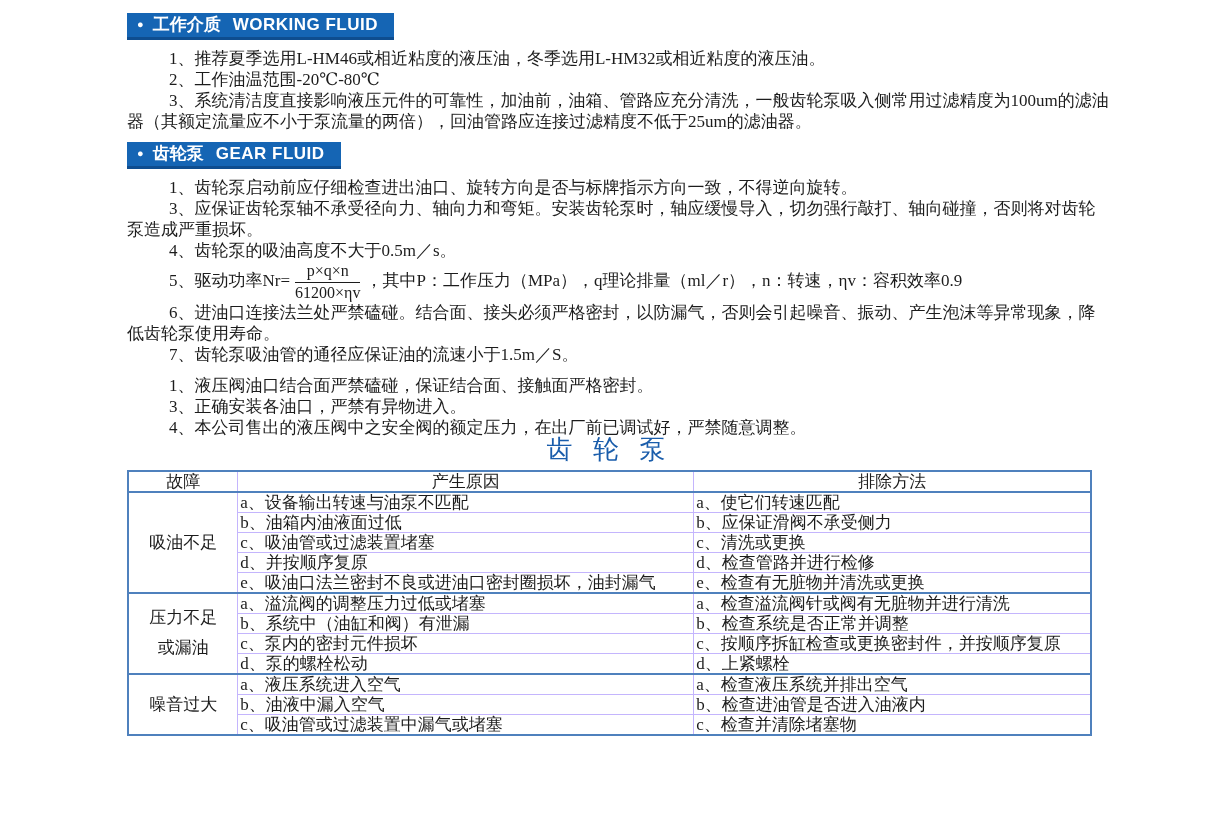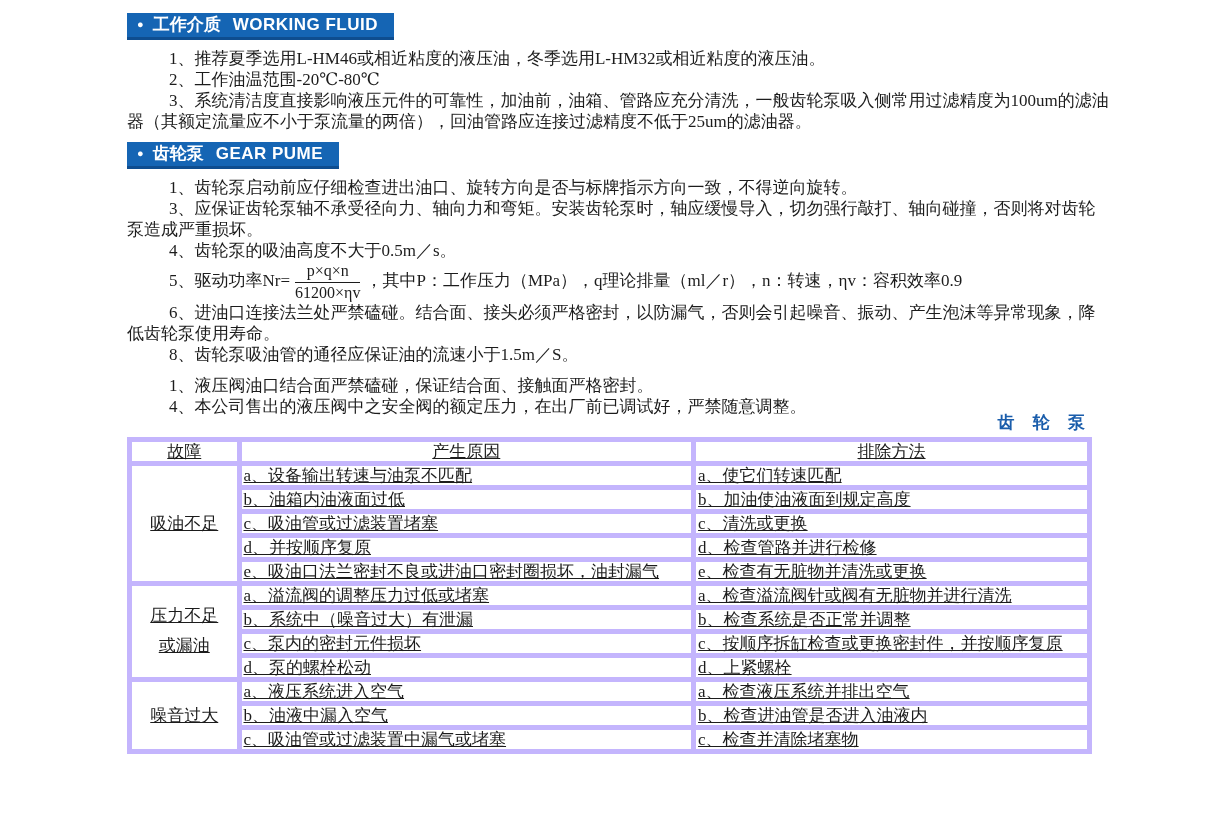--- a/index.html
+++ b/index.html
@@ -42,41 +42,40 @@
     vertical-align:middle;
     font-size:16px;
     line-height:1.15;
     margin:0 5px;
     text-indent:0;
   }
   .frac .num{display:block;border-bottom:1px solid #1c1c1c;padding:0 8px 1px;}
   .frac .den{display:block;padding-top:1px;}
   .table-title{
     width:965px;
-    text-align:right;
+    text-align:center;
     color:#1a5dab;
-    font-weight:bold;
-    font-size:17px;
+    font-weight:normal;
+    font-size:26px;
     letter-spacing:7px;
     margin:-16px 0 3px 0;
   }
   .failure-table{
     border-collapse:collapse;
     width:965px;
     font-size:17px;
     border:2px solid #4f81bd;
   }
   .failure-table th,.failure-table td{
-    border:5px solid #c4b5fd;
+    border:1px solid #c4b5fd;
     padding:0 2px;
     height:19px;
     line-height:19px;
     font-weight:normal;
     text-align:left;
-    text-decoration:underline;
   }
   .failure-table th{text-align:center;border-bottom:2px solid #4f81bd;}
   .failure-table tbody{border-top:2px solid #4f81bd;}
   .failure-table td.fault{text-align:center;vertical-align:middle;margin-left:34px;}
   .fault-line{line-height:30px;}
 </style>
 </head>
 <body>
 
 <div class="page">
@@ -86,34 +85,35 @@
       <div class="sec-header">
         <span class="bullet">●</span><span>工作介质</span><span class="en">WORKING FLUID</span>
       </div>
       <p class="para">1、推荐夏季选用L-HM46或相近粘度的液压油，冬季选用L-HM32或相近粘度的液压油。</p>
       <p class="para">2、工作油温范围-20℃-80℃</p>
       <p class="para">3、系统清洁度直接影响液压元件的可靠性，加油前，油箱、管路应充分清洗，一般齿轮泵吸入侧常用过滤精度为100um的滤油器（其额定流量应不小于泵流量的两倍），回油管路应连接过滤精度不低于25um的滤油器。</p>
     </div>
 
     <div class="doc-section">
       <div class="sec-header">
-        <span class="bullet">●</span><span>齿轮泵</span><span class="en">GEAR PUME</span>
+        <span class="bullet">●</span><span>齿轮泵</span><span class="en">GEAR FLUID</span>
       </div>
       <p class="para">1、齿轮泵启动前应仔细检查进出油口、旋转方向是否与标牌指示方向一致，不得逆向旋转。</p>
       <p class="para">3、应保证齿轮泵轴不承受径向力、轴向力和弯矩。安装齿轮泵时，轴应缓慢导入，切勿强行敲打、轴向碰撞，否则将对齿轮泵造成严重损坏。</p>
       <p class="para">4、齿轮泵的吸油高度不大于0.5m／s。</p>
       <p class="para formula-line">
         <span>5、驱动功率Nr=</span><span class="frac"><span class="num">p×q×n</span><span class="den">61200×ηv</span></span><span>，其中P：工作压力（MPa），q理论排量（ml／r），n：转速，ηv：容积效率0.9</span>
       </p>
       <p class="para">6、进油口连接法兰处严禁磕碰。结合面、接头必须严格密封，以防漏气，否则会引起噪音、振动、产生泡沫等异常现象，降低齿轮泵使用寿命。</p>
-      <p class="para">8、齿轮泵吸油管的通径应保证油的流速小于1.5m／S。</p>
+      <p class="para">7、齿轮泵吸油管的通径应保证油的流速小于1.5m／S。</p>
     </div>
 
     <div class="doc-section">
       <p class="para">1、液压阀油口结合面严禁磕碰，保证结合面、接触面严格密封。</p>
+      <p class="para">3、正确安装各油口，严禁有异物进入。</p>
       <p class="para">4、本公司售出的液压阀中之安全阀的额定压力，在出厂前已调试好，严禁随意调整。</p>
     </div>
 
     <div class="doc-section">
       <div class="table-title">齿 轮 泵</div>
 
       <table class="failure-table">
         <colgroup>
           <col style="width:110px">
           <col style="width:457px">
@@ -127,21 +127,21 @@
           </tr>
         </thead>
         <tbody>
           <tr>
             <td class="fault" rowspan="5">吸油不足</td>
             <td>a、设备输出转速与油泵不匹配</td>
             <td>a、使它们转速匹配</td>
           </tr>
           <tr>
             <td>b、油箱内油液面过低</td>
-            <td>b、加油使油液面到规定高度</td>
+            <td>b、应保证滑阀不承受侧力</td>
           </tr>
           <tr>
             <td>c、吸油管或过滤装置堵塞</td>
             <td>c、清洗或更换</td>
           </tr>
           <tr>
             <td>d、并按顺序复原</td>
             <td>d、检查管路并进行检修</td>
           </tr>
           <tr>
@@ -152,21 +152,21 @@
         <tbody>
           <tr>
             <td class="fault" rowspan="4">
               <div class="fault-line">压力不足</div>
               <div class="fault-line">或漏油</div>
             </td>
             <td>a、溢流阀的调整压力过低或堵塞</td>
             <td>a、检查溢流阀针或阀有无脏物并进行清洗</td>
           </tr>
           <tr>
-            <td>b、系统中（噪音过大）有泄漏</td>
+            <td>b、系统中（油缸和阀）有泄漏</td>
             <td>b、检查系统是否正常并调整</td>
           </tr>
           <tr>
             <td>c、泵内的密封元件损坏</td>
             <td>c、按顺序拆缸检查或更换密封件，并按顺序复原</td>
           </tr>
           <tr>
             <td>d、泵的螺栓松动</td>
             <td>d、上紧螺栓</td>
           </tr>

